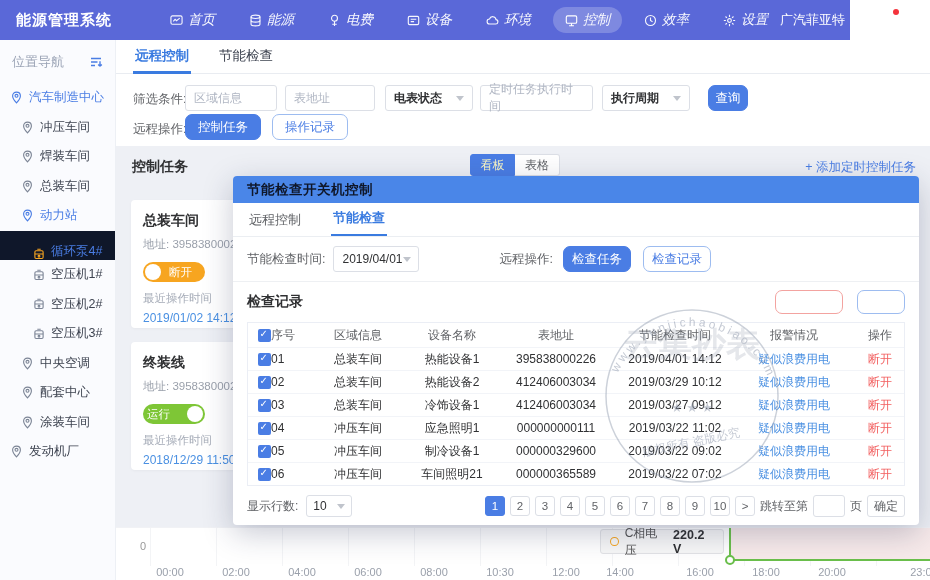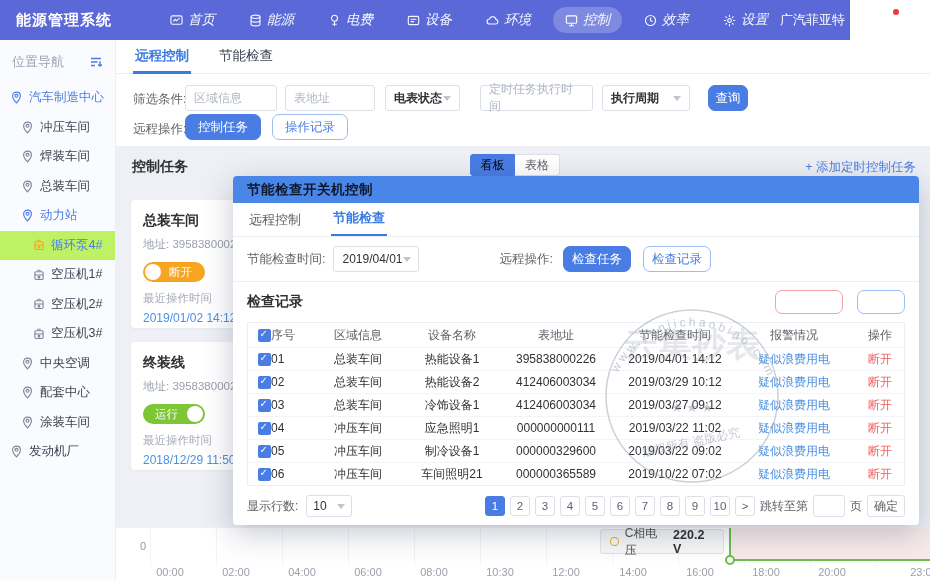--- a/index.html
+++ b/index.html
@@ -23,21 +23,21 @@
 
   
   .sidebar { position:absolute; left:0; top:40px; width:116px; height:540px; background:#fafbfe; border-right:1px solid #edf0f5; z-index:5; }
   .sb-head { display:flex; align-items:center; justify-content:space-between; padding:13px 12px 10px 12px; }
   .sb-head-label { color:#9aa3b5; font-size:13px; }
   .sb-items { padding-top:2px; }
   .sb-item { display:flex; align-items:center; gap:6px; height:29.5px; font-size:12.5px; color:#3d4350; cursor:pointer; white-space:nowrap; }
   .sb-item svg { flex:0 0 auto; }
   .lv0 { padding-left:10px; } .lv1 { padding-left:21px; } .lv2 { padding-left:33px; }
   .sb-item.blue { color:#4a7de4; }
-  .sb-item.selected { background:#bef264; color:#4a7de4; }
+  .sb-item.selected { background:#0f172a; color:#4a7de4;align-items:flex-end; }
   .ic-gray { color:#7c8596; } .ic-blue { color:#4a7de4; } .ic-orange { color:#f7a520; }
 
   
   .main-tabs { position:absolute; left:116px; top:40px; width:814px; height:34px; background:#fff; border-bottom:1px solid #e9ecf1; display:flex; align-items:center; z-index:4; }
   .mtab { margin-left:17px; padding:0 2px; height:34px; line-height:32px; font-size:13.5px; color:#3d4350; cursor:pointer; }
   .mtab.active { color:#3a7be0; font-weight:bold; border-bottom:3px solid #3a7be0; }
   .mtab + .mtab { margin-left:26px; }
 
   .filters { position:absolute; left:116px; top:74px; width:814px; height:72px; background:#fff; z-index:4; }
   .f-label { position:absolute; left:17px; font-size:12.5px; color:#606266; }
@@ -47,32 +47,32 @@
   .caret-g { width:0; height:0; border-left:4px solid transparent; border-right:4px solid transparent; border-top:5px solid #c0c4cc; }
   .btn { display:flex; align-items:center; justify-content:center; border-radius:7px; font-size:12.5px; cursor:pointer; white-space:nowrap; }
   .btn-blue { background:#4a7de4; color:#fff; border:1px solid #4a7de4; }
   .btn-outline-blue { background:#fff; color:#4a7de4; border:1px solid #9dbcf0; }
 
   
   .section { position:absolute; left:116px; top:146px; width:814px; height:381px; background:#eef0f5; z-index:1; }
   .sec-title { position:absolute; left:16px; top:12px; font-size:14px; font-weight:bold; color:#303133; }
   .toggle-group { position:absolute; left:354px; top:8px; display:flex; }
   .tg-btn { width:45px; height:22px; display:flex; align-items:center; justify-content:center; font-size:12px; cursor:pointer; }
-  .tg-left { background:#4a7de4; color:#000000; border:1px solid #4a7de4; border-radius:3px 0 0 3px; }
+  .tg-left { background:#4a7de4; color:#fef9c3; border:1px solid #4a7de4; border-radius:3px 0 0 3px; }
   .tg-right { background:#fff; color:#606266; border:1px solid #dcdfe6; border-left:none; border-radius:0 3px 3px 0; }
   .add-link { position:absolute; right:14px; top:13px; font-size:12.5px; color:#4a7de4; cursor:pointer; }
 
   .card { position:absolute; left:15px; width:162px; height:128px; background:#fff; border-radius:4px; padding:12px; box-shadow:0 1px 3px rgba(0,0,0,.04); }
   .card1 { top:54px; } .card2 { top:196px; }
   .card-title { font-size:14px; font-weight:bold; color:#303133; }
   .card-addr { font-size:11.5px; color:#9aa0ab; margin-top:7px; white-space:nowrap; overflow:hidden; }
   .toggle { position:relative; width:62px; height:20px; border-radius:10px; margin-top:10px; display:flex; align-items:center; cursor:pointer; }
   .toggle .knob { position:absolute; top:2px; width:16px; height:16px; border-radius:50%; background:#fff; }
   .toggle-off { background:#f7a520; } .toggle-off .knob { left:2px; } .toggle-off .t-label { margin-left:26px; }
-  .toggle-on { background:#7ec636; } .toggle-on .knob { right:2px; } .toggle-on .t-label { margin-left:12px; }
+  .toggle-on { background:#7ec636; } .toggle-on .knob { right:2px; } .toggle-on .t-label { margin-left:4px; }
   .t-label { font-size:11.5px; color:#fff; }
   .card-time-label { font-size:11.5px; color:#a6acb8; margin-top:9px; }
   .card-time { font-size:12px; color:#4a90e2; margin-top:5px; white-space:nowrap; }
 
   
   .chart { position:absolute; left:116px; top:527px; width:814px; height:53px; background:#fff; z-index:2; overflow:hidden; border-top:1px solid #f1f2f5; }
   .grid { position:absolute; left:34px; top:0; right:0; height:38px;
           background:repeating-linear-gradient(to right, #f3f4f6 0 1px, transparent 1px 66px); }
   .y0 { position:absolute; left:24px; top:12px; font-size:11px; color:#999; }
   .pink { position:absolute; left:614px; top:0; width:200px; height:32px; background:#f7eaea; }
@@ -331,21 +331,21 @@
   </div>
 
   <div class="filters">
     <div class="f-label row1">筛选条件:</div>
     <div class="f-input row1" style="left:69px;width:92px;top:11px;">
         <span>区域信息</span>
       </div>
     <div class="f-input" style="left:169px;width:90px;top:11px;">
         <span>表地址</span>
       </div>
-    <div class="f-select" style="left:269px;width:75px;top:11px;">
+    <div class="f-select" style="left:269px;width:88px;top:11px;">
         <span>电表状态</span>
         <span class="caret-g"></span>
       </div>
     <div class="f-input" style="left:364px;width:113px;top:11px;">
         <span>定时任务执行时间</span>
       </div>
     <div class="f-select" style="left:486px;width:88px;top:11px;">
         <span>执行周期</span>
         <span class="caret-g"></span>
       </div>
@@ -399,21 +399,21 @@
       <span class="tt-name">C相电压</span>
       <span class="tt-val">220.2 V</span>
     </div>
     <span class="tick" style="left:54px">00:00</span>
     <span class="tick" style="left:120px">02:00</span>
     <span class="tick" style="left:186px">04:00</span>
     <span class="tick" style="left:252px">06:00</span>
     <span class="tick" style="left:318px">08:00</span>
     <span class="tick" style="left:384px">10:30</span>
     <span class="tick" style="left:450px">12:00</span>
-    <span class="tick" style="left:517px">14:00</span>
+    <span class="tick" style="left:504px">14:00</span>
     <span class="tick" style="left:584px">16:00</span>
     <span class="tick" style="left:650px">18:00</span>
     <span class="tick" style="left:716px">20:00</span>
     <span class="tick" style="left:808px">23:00</span>
   </div>
 
   <div class="modal">
     <div class="m-head">
       <span class="m-title">节能检查开关机控制</span>
     </div>
@@ -512,21 +512,21 @@
         <div class="c7"><span class="cell-op">断开</span></div>
       </div>
       <div class="tr">
         <div class="c1">
             <span class="checkbox"></span>
             <span>06</span>
           </div>
         <div class="c2">冲压车间</div>
         <div class="c3">车间照明21</div>
         <div class="c4">000000365589</div>
-        <div class="c5">2019/10/22 07:02</div>
+        <div class="c5">2019/03/22 07:02</div>
         <div class="c6"><span class="cell-link">疑似浪费用电</span></div>
         <div class="c7"><span class="cell-op">断开</span></div>
       </div>
     </div>
 
     <div class="m-pager">
       <span>显示行数:</span>
       <div class="rows-select">
         <span>10</span>
         <span class="caret-g"></span>

